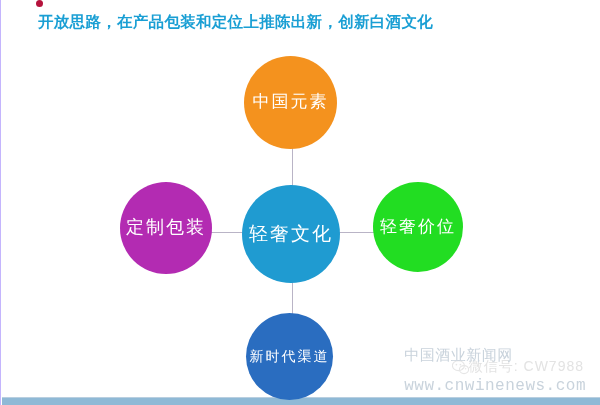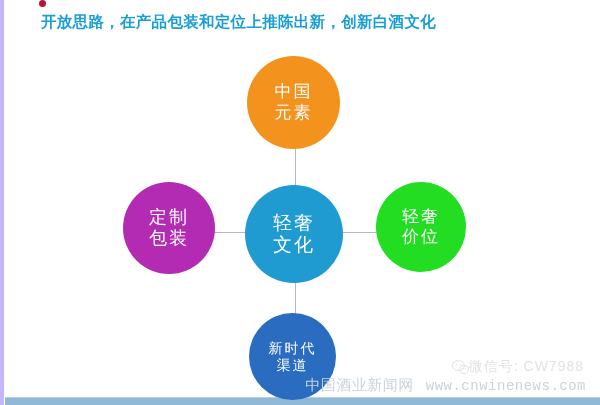--- a/index.html
+++ b/index.html
@@ -11,21 +11,21 @@
   body {
     font-family: "Liberation Sans", "DejaVu Sans", sans-serif;
   }
 
   #slide {
     position: relative;
     width: 600px;
     height: 405px;
     background: #ffffff;
     overflow: hidden;
-    border-left: 4px solid #c4b5fd;
+    border-left: 1px solid #c4b5fd;
     box-sizing: border-box;
   }
 
   
   .red-dot {
     position: absolute;
     left: 35px;
     top: 0px;
     width: 7px;
     height: 7px;
@@ -67,21 +67,21 @@
   .line-left   { left: 150px; top: 192px; width: 145px; }
   .line-right  { left: 290px; top: 192px; width: 130px; }
   .line-top    { left: 291px; top: 45px;  height: 150px; }
   .line-bottom { left: 291px; top: 190px; height: 155px; }
 
   
   .node {
     position: absolute;
     border-radius: 50%;
     display: flex;
-    flex-direction: column;
+    flex-direction: row;
     align-items: center;
     justify-content: center;
     color: #ffffff;
     font-weight: normal;
     line-height: 1.18;
     text-align: center;
     letter-spacing: 2px;
   }
   .node .ln { display: block; }
 
@@ -155,26 +155,26 @@
     right: 14px;
     bottom: 10px;
     display: flex;
     align-items: baseline;
     gap: 12px;
     color: #c9d3dc;
     font-size: 15px;
     letter-spacing: 0.5px;
     z-index: 9;
     white-space: nowrap;
+    flex-direction: column;
   }
   .footer-site {
     font-family: "Liberation Mono", "DejaVu Sans Mono", monospace;
-    font-size: 14px;
+    font-size: 16px;
     letter-spacing: 0.5px;
-    margin-top: 12px;
   }
 </style>
 </head>
 <body>
 
 <div id="slide">
 
   <div class="red-dot"></div>
 
   <div class="headline">开放思路，在产品包装和定位上推陈出新，创新白酒文化</div>

